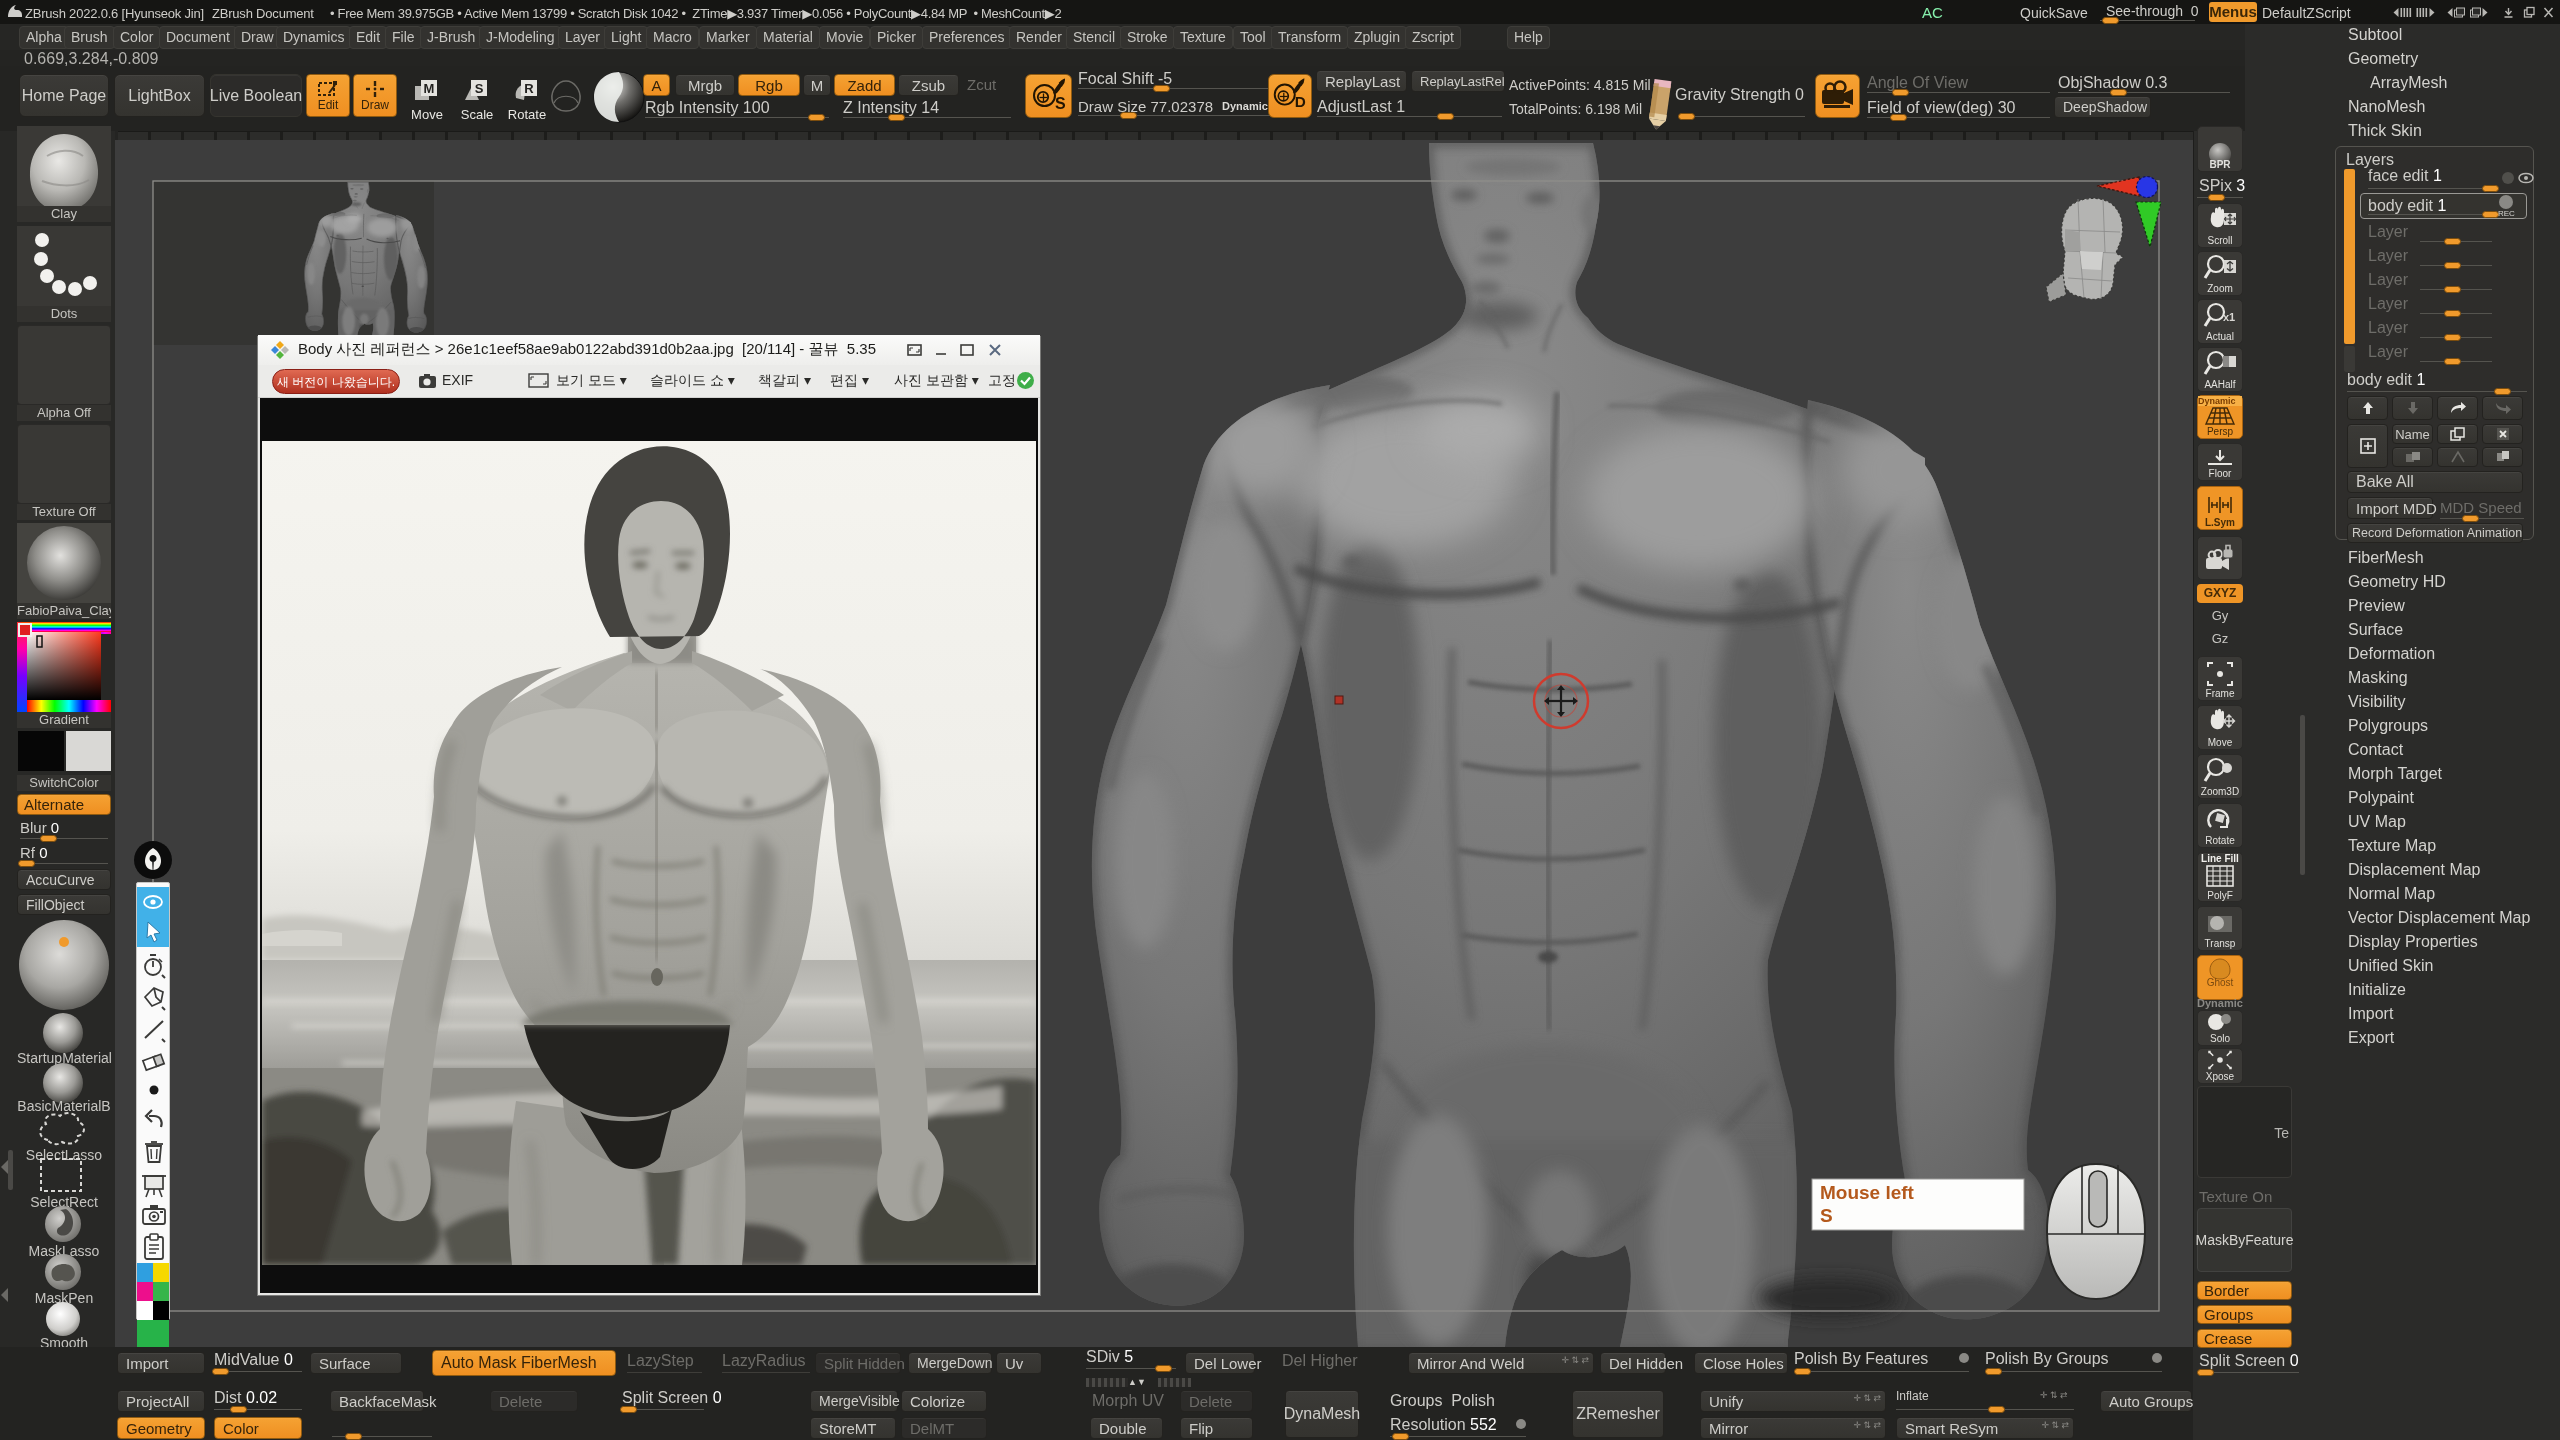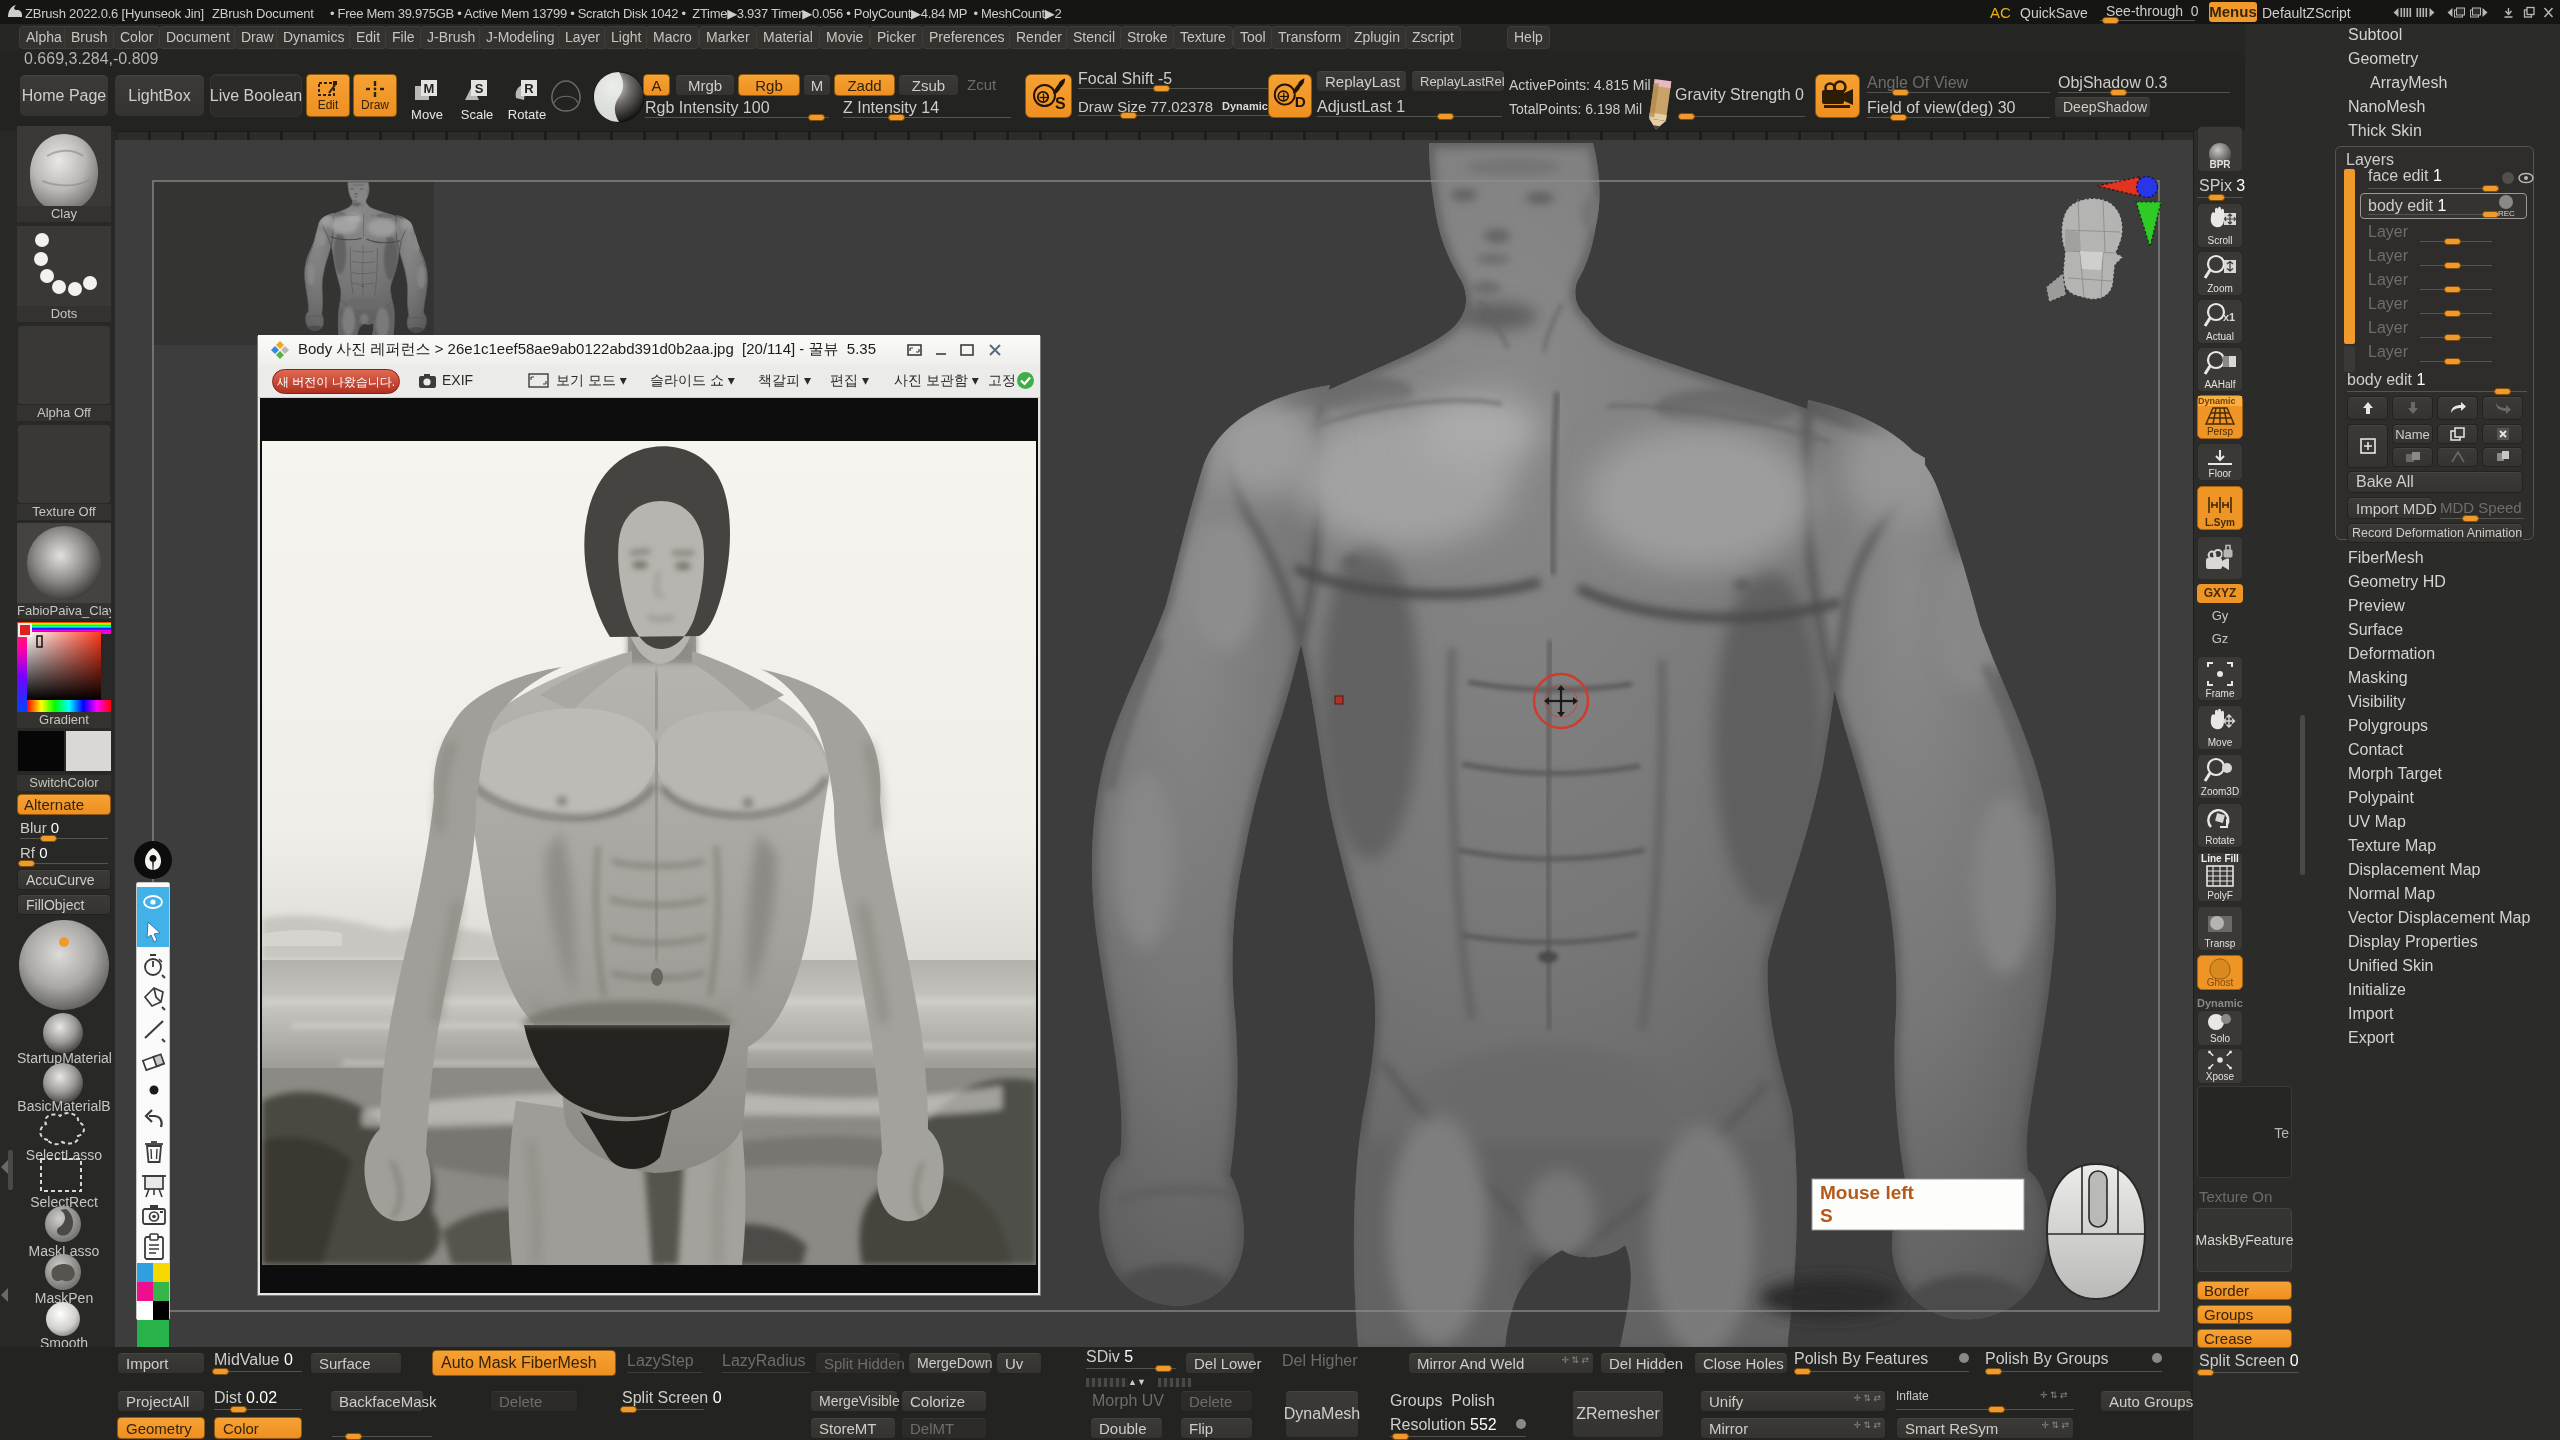--- a/index.html
+++ b/index.html
@@ -22,21 +22,21 @@
 </style></head>
 <body>
 
 <div class="abs" style="left:0;top:0;width:2560px;height:24px;background:#151513;"></div>
 <svg class="abs" style="left:6px;top:3px" width="18" height="18" viewBox="0 0 18 18">
     <path d="M2 14 C2 8 5 3 10 2 C7 5 8 7 11 7 C14 7 16 9 16 12 L16 14 Z" fill="#cfcecb"></path>
   </svg>
 <div class="wtxt" style="left:25px;top:6px;font-size:13px;letter-spacing:-0.2px;">ZBrush 2022.0.6 [Hyunseok Jin]</div>
 <div class="wtxt" style="left:212px;top:6px;font-size:13px;letter-spacing:-0.2px;">ZBrush Document</div>
 <div class="wtxt" style="left:330px;top:6px;font-size:13px;letter-spacing:-0.3px;">• Free Mem 39.975GB • Active Mem 13799 • Scratch Disk 1042 • &nbsp;ZTime▶3.937 Timer▶0.056 • PolyCount▶4.84 MP &nbsp;• MeshCount▶2</div>
-<div class="gtxt" style="left:1990px;top:4px;color:#eab308;">AC</div>
+<div class="gtxt" style="left:1922px;top:4px;color:#86efac;">AC</div>
 <div class="wtxt" style="left:2020px;top:5px;font-size:14px;">QuickSave</div>
 <div class="wtxt" style="left:2106px;top:3px;font-size:14px;">See-through&nbsp; 0</div>
 <div class="abs" style="left:2100px;top:20px;width:95px;height:1px;background:#55544f;"></div>
 <div class="handle" style="left:2102px;top:17px;"></div>
 <div class="abs" style="left:2209px;top:2px;width:48px;height:20px;background:#f09a2c;border-radius:3px;color:#3a2608;font-size:15px;font-weight:bold;text-align:center;line-height:20px;">Menus</div>
 <div class="wtxt" style="left:2262px;top:5px;font-size:14px;">DefaultZScript</div>
 <svg class="abs" style="left:2390px;top:6px;" width="165" height="13" viewBox="0 0 160 13">
     <g fill="#b8b7b3">
       <path d="M6 2 L1 6.5 L6 11 Z"></path>
       <rect x="8" y="2" width="1.6" height="9"></rect>
@@ -893,21 +893,21 @@
       <rect x="2" y="2" width="26" height="20" fill="none" stroke="#e8e7e3" stroke-width="1.6"></rect>
       <path d="M2 7 H28 M2 12 H28 M2 17 H28 M8 2 V22 M15 2 V22 M22 2 V22" stroke="#e8e7e3" stroke-width="1.1"></path>
     </svg>PolyF</div>
 <div class="shelfbtn" style="top:906px;height:45px;">
     <svg width="32" height="28" viewBox="0 0 32 28">
       <rect x="4" y="6" width="24" height="16" fill="#6a6965"></rect>
       <circle cx="13" cy="13" r="7" fill="#c8c7c3" opacity=".8"></circle>
     </svg>
     <span>Transp</span>
   </div>
-<div class="abs" style="left:2197px;top:955px;width:46px;height:35px;background:#ef9526;border:1px solid #a86310;border-radius:5px;color:#7a4a10;font-size:10px;text-align:center;"><svg width="30" height="26" viewBox="0 0 30 26">
+<div class="abs" style="left:2197px;top:955px;width:46px;height:45px;background:#ef9526;border:1px solid #a86310;border-radius:5px;color:#7a4a10;font-size:10px;text-align:center;"><svg width="30" height="26" viewBox="0 0 30 26">
       <path d="M15 3 C21 3 25 8 25 14 C25 20 21 23 15 23 C9 23 5 20 5 14 C5 8 9 3 15 3 Z" fill="#d88a20" stroke="#9a5c10"></path>
     </svg><div style="margin-top:-7px;">Ghost</div></div>
 <div class="abs" style="left:2196px;top:997px;width:48px;height:13px;color:#8a8985;font-size:11px;font-weight:bold;text-align:center;">Dynamic</div>
 <div class="shelfbtn" style="top:1010px;height:36px;">
     <svg width="32" height="22" viewBox="0 0 32 22">
       <circle cx="12" cy="11" r="8" fill="#e8e7e3"></circle>
       <circle cx="22" cy="8" r="5" fill="#8a8985"></circle>
     </svg>
     <span>Solo</span>
   </div>

